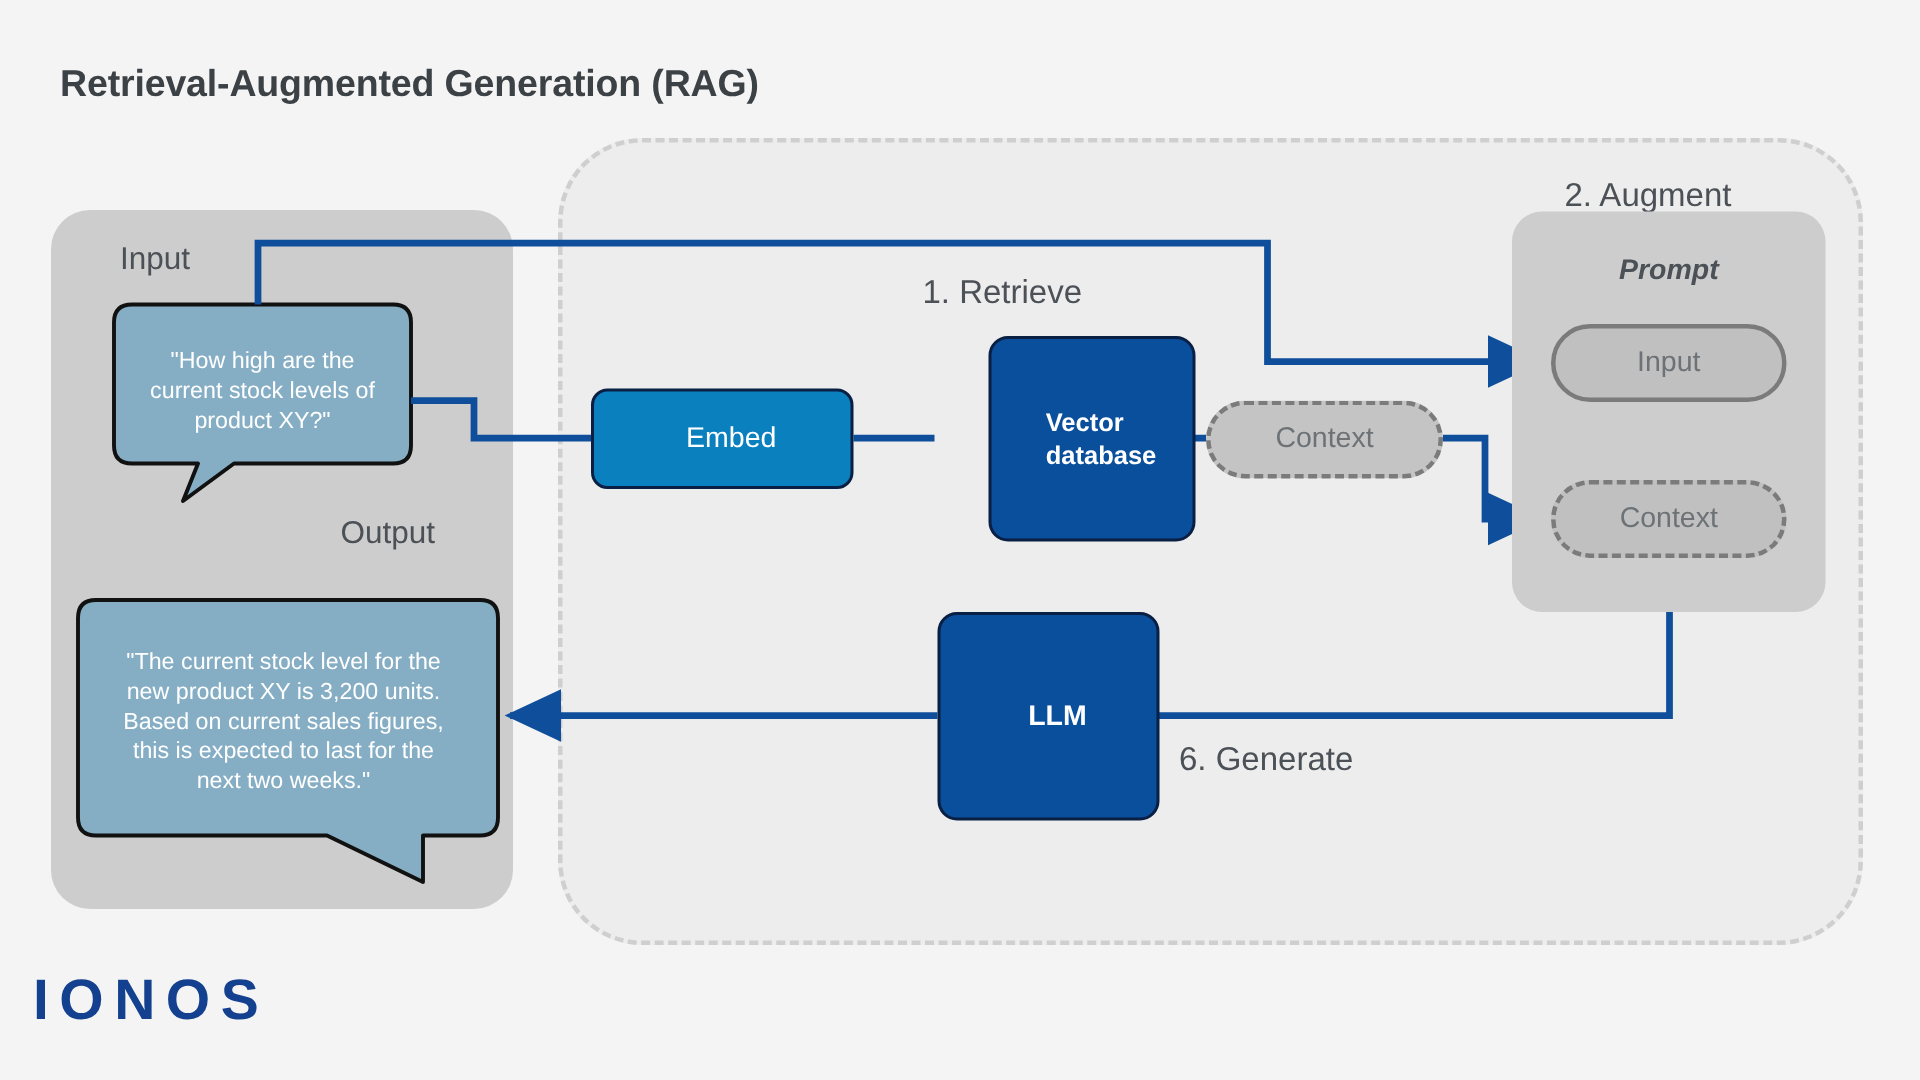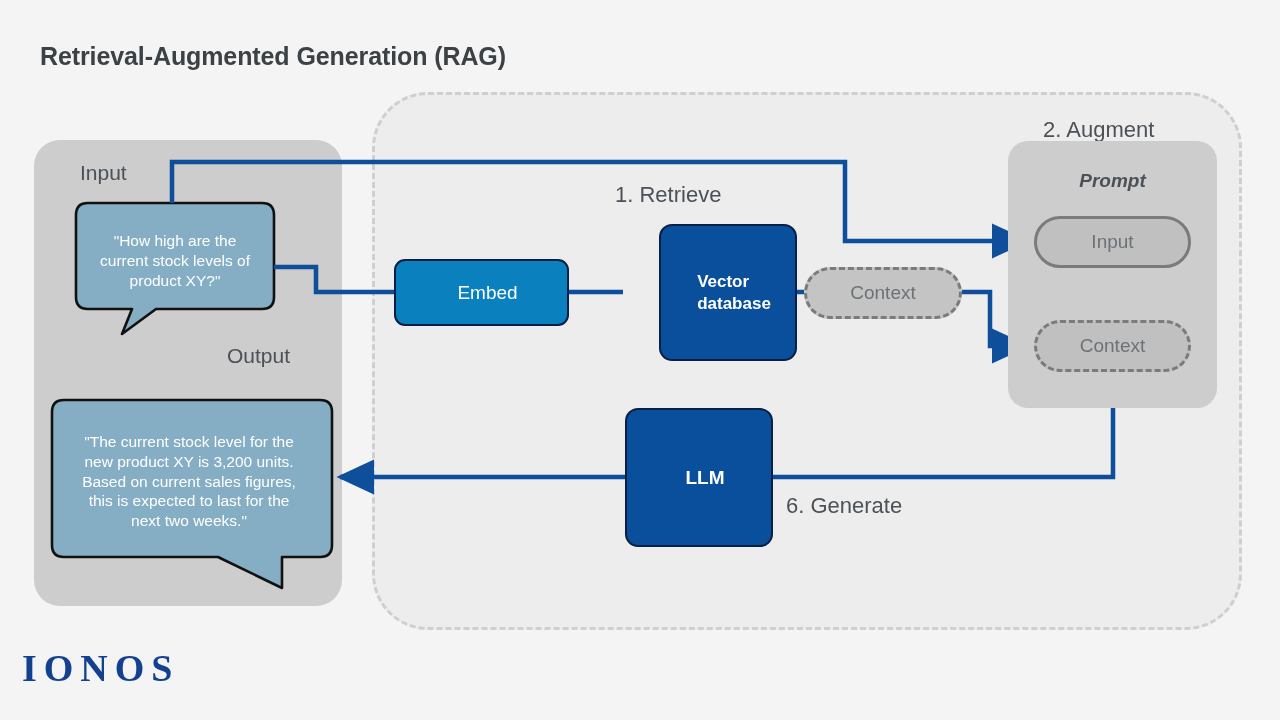--- a/index.html
+++ b/index.html
@@ -145,21 +145,21 @@
     left: 0; top: 0; width: 1280px; height: 720px;
     pointer-events: none;
   }
 
   
   #logo {
     left: 22px; top: 646px;
     font-size: 38px; font-weight: bold;
     color: #14418f;
     letter-spacing: 7px;
-    font-family: Liberation Serif, serif;
+    font-family: Liberation Sans, sans-serif;
   }
 </style>
 </head>
 <body>
 
 <div id="stage">
 
   <div class="abs" id="title">Retrieval-Augmented Generation (RAG)</div>
 
   <div class="abs" id="pipeline-container"></div>

